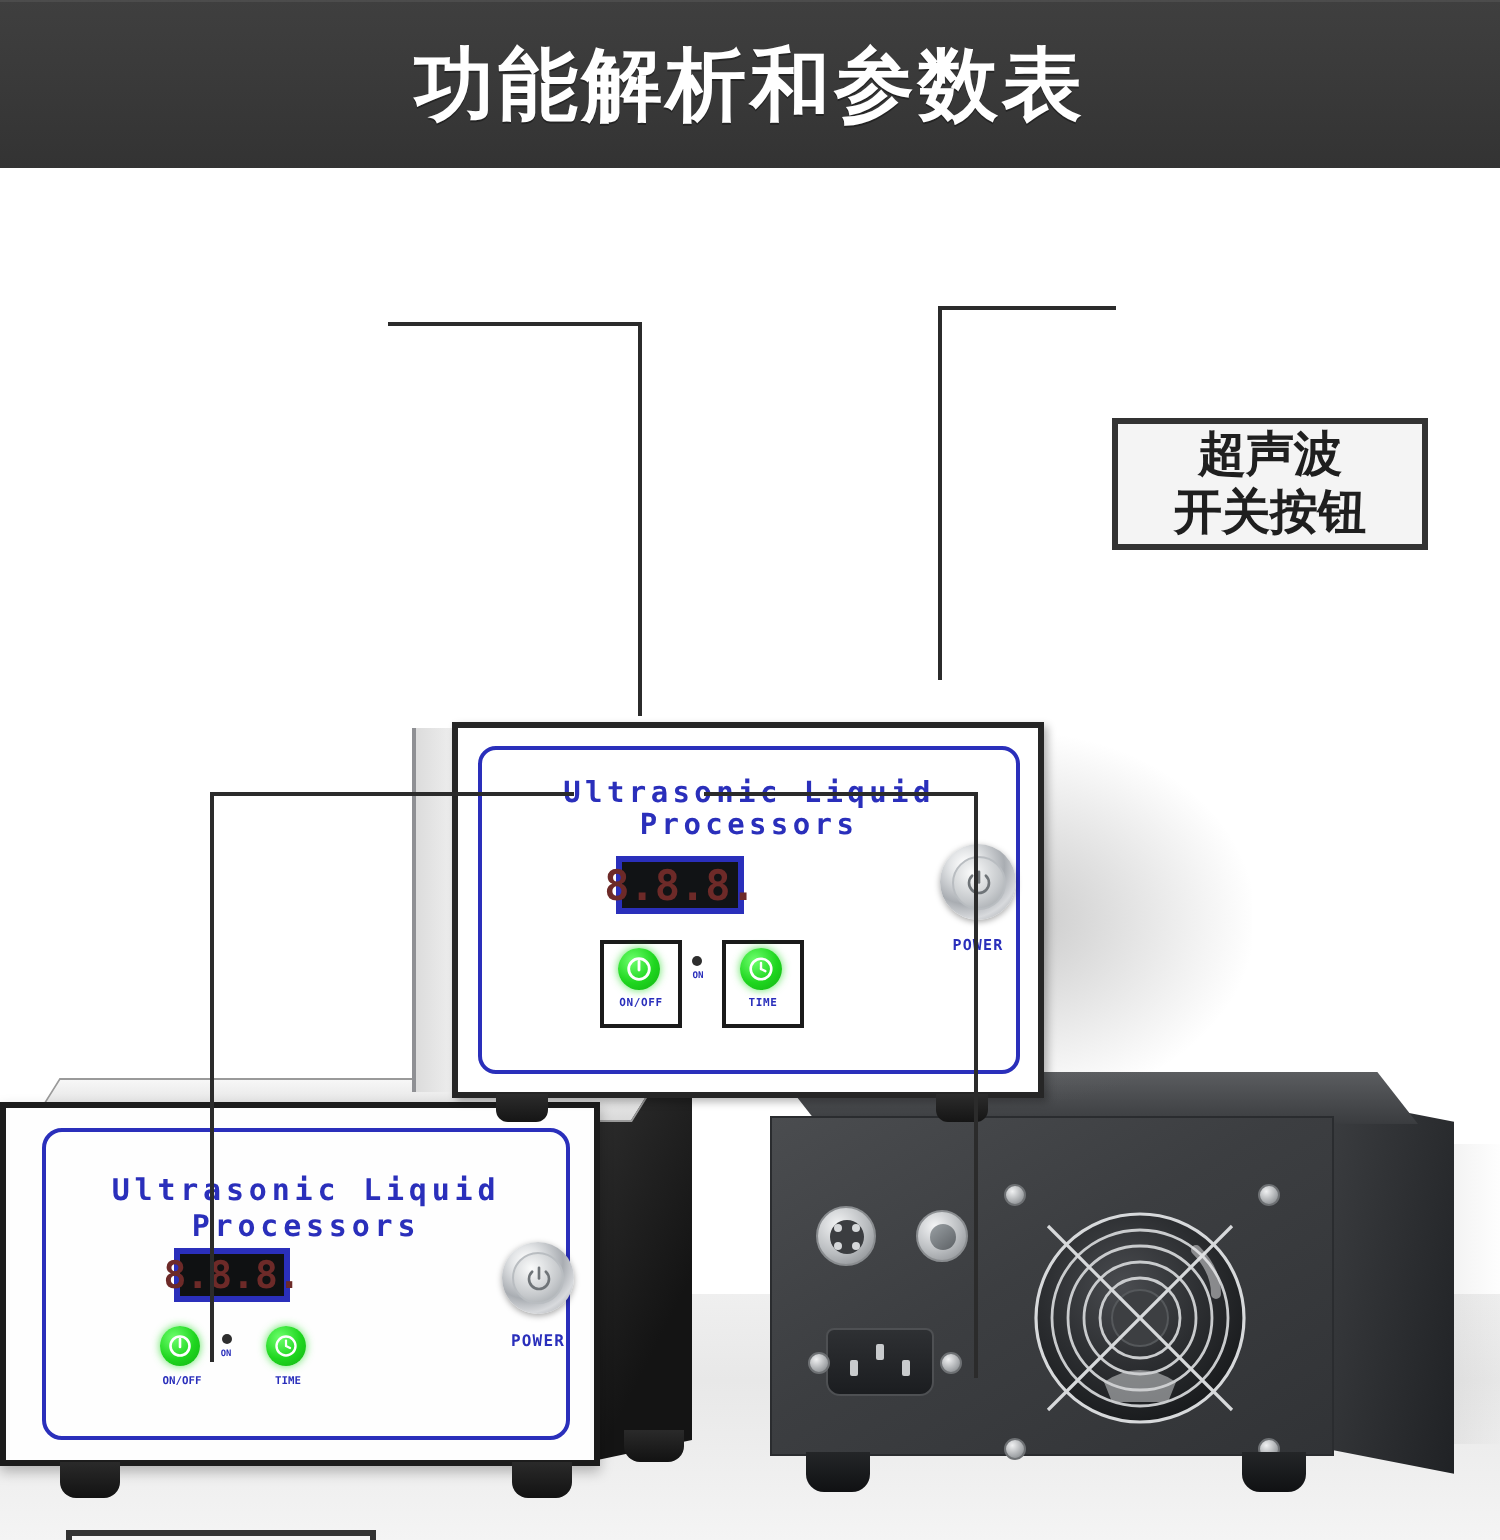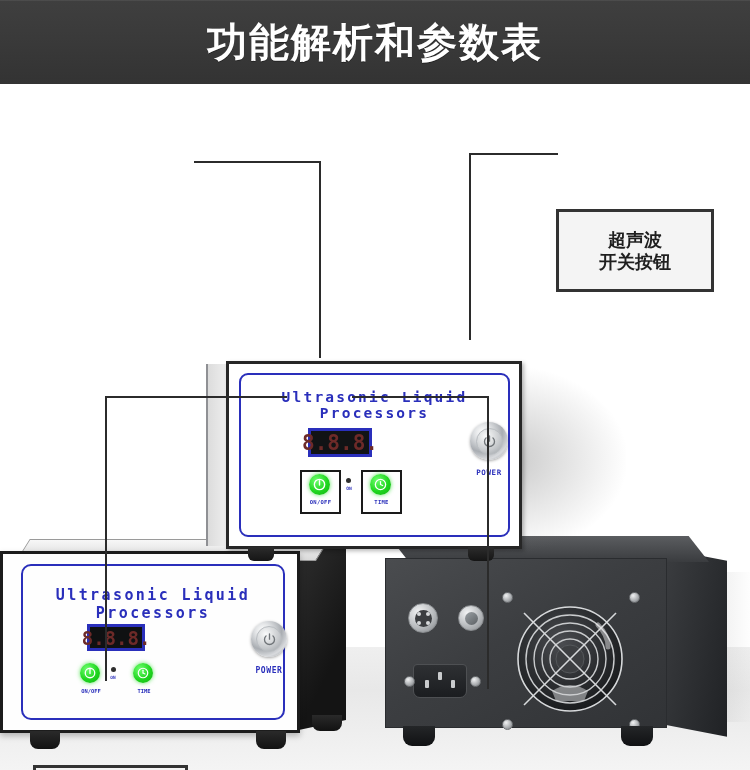--- a/index.html
+++ b/index.html
@@ -36,21 +36,21 @@
   
   .callout{
     position:absolute;box-sizing:border-box;
     border:3px solid #333333;background:#f4f4f4;
     display:flex;align-items:center;justify-content:center;
     text-align:center;color:#1f1f1f;font-weight:bold;
     font-family:"DejaVu Sans","Liberation Sans",sans-serif;
     line-height:1.22;z-index:40;
   }
   #callout-display{left:38px;top:133px;width:158px;height:58px;font-size:21px;}
-  #callout-switch{left:556px;top:125px;width:158px;height:83px;font-size:18px;}
+  #callout-switch{left:556px;top:125px;width:158px;height:66px;font-size:24px;}
   #callout-freq{left:33px;top:681px;width:155px;height:62px;font-size:19px;}
   .callout span{display:block;}
 
   
   .lead{position:absolute;background:#2b2b2b;z-index:35;}
   .lead.h{height:2px;}
   .lead.v{width:2px;}
 
   
   .device{position:absolute;}

